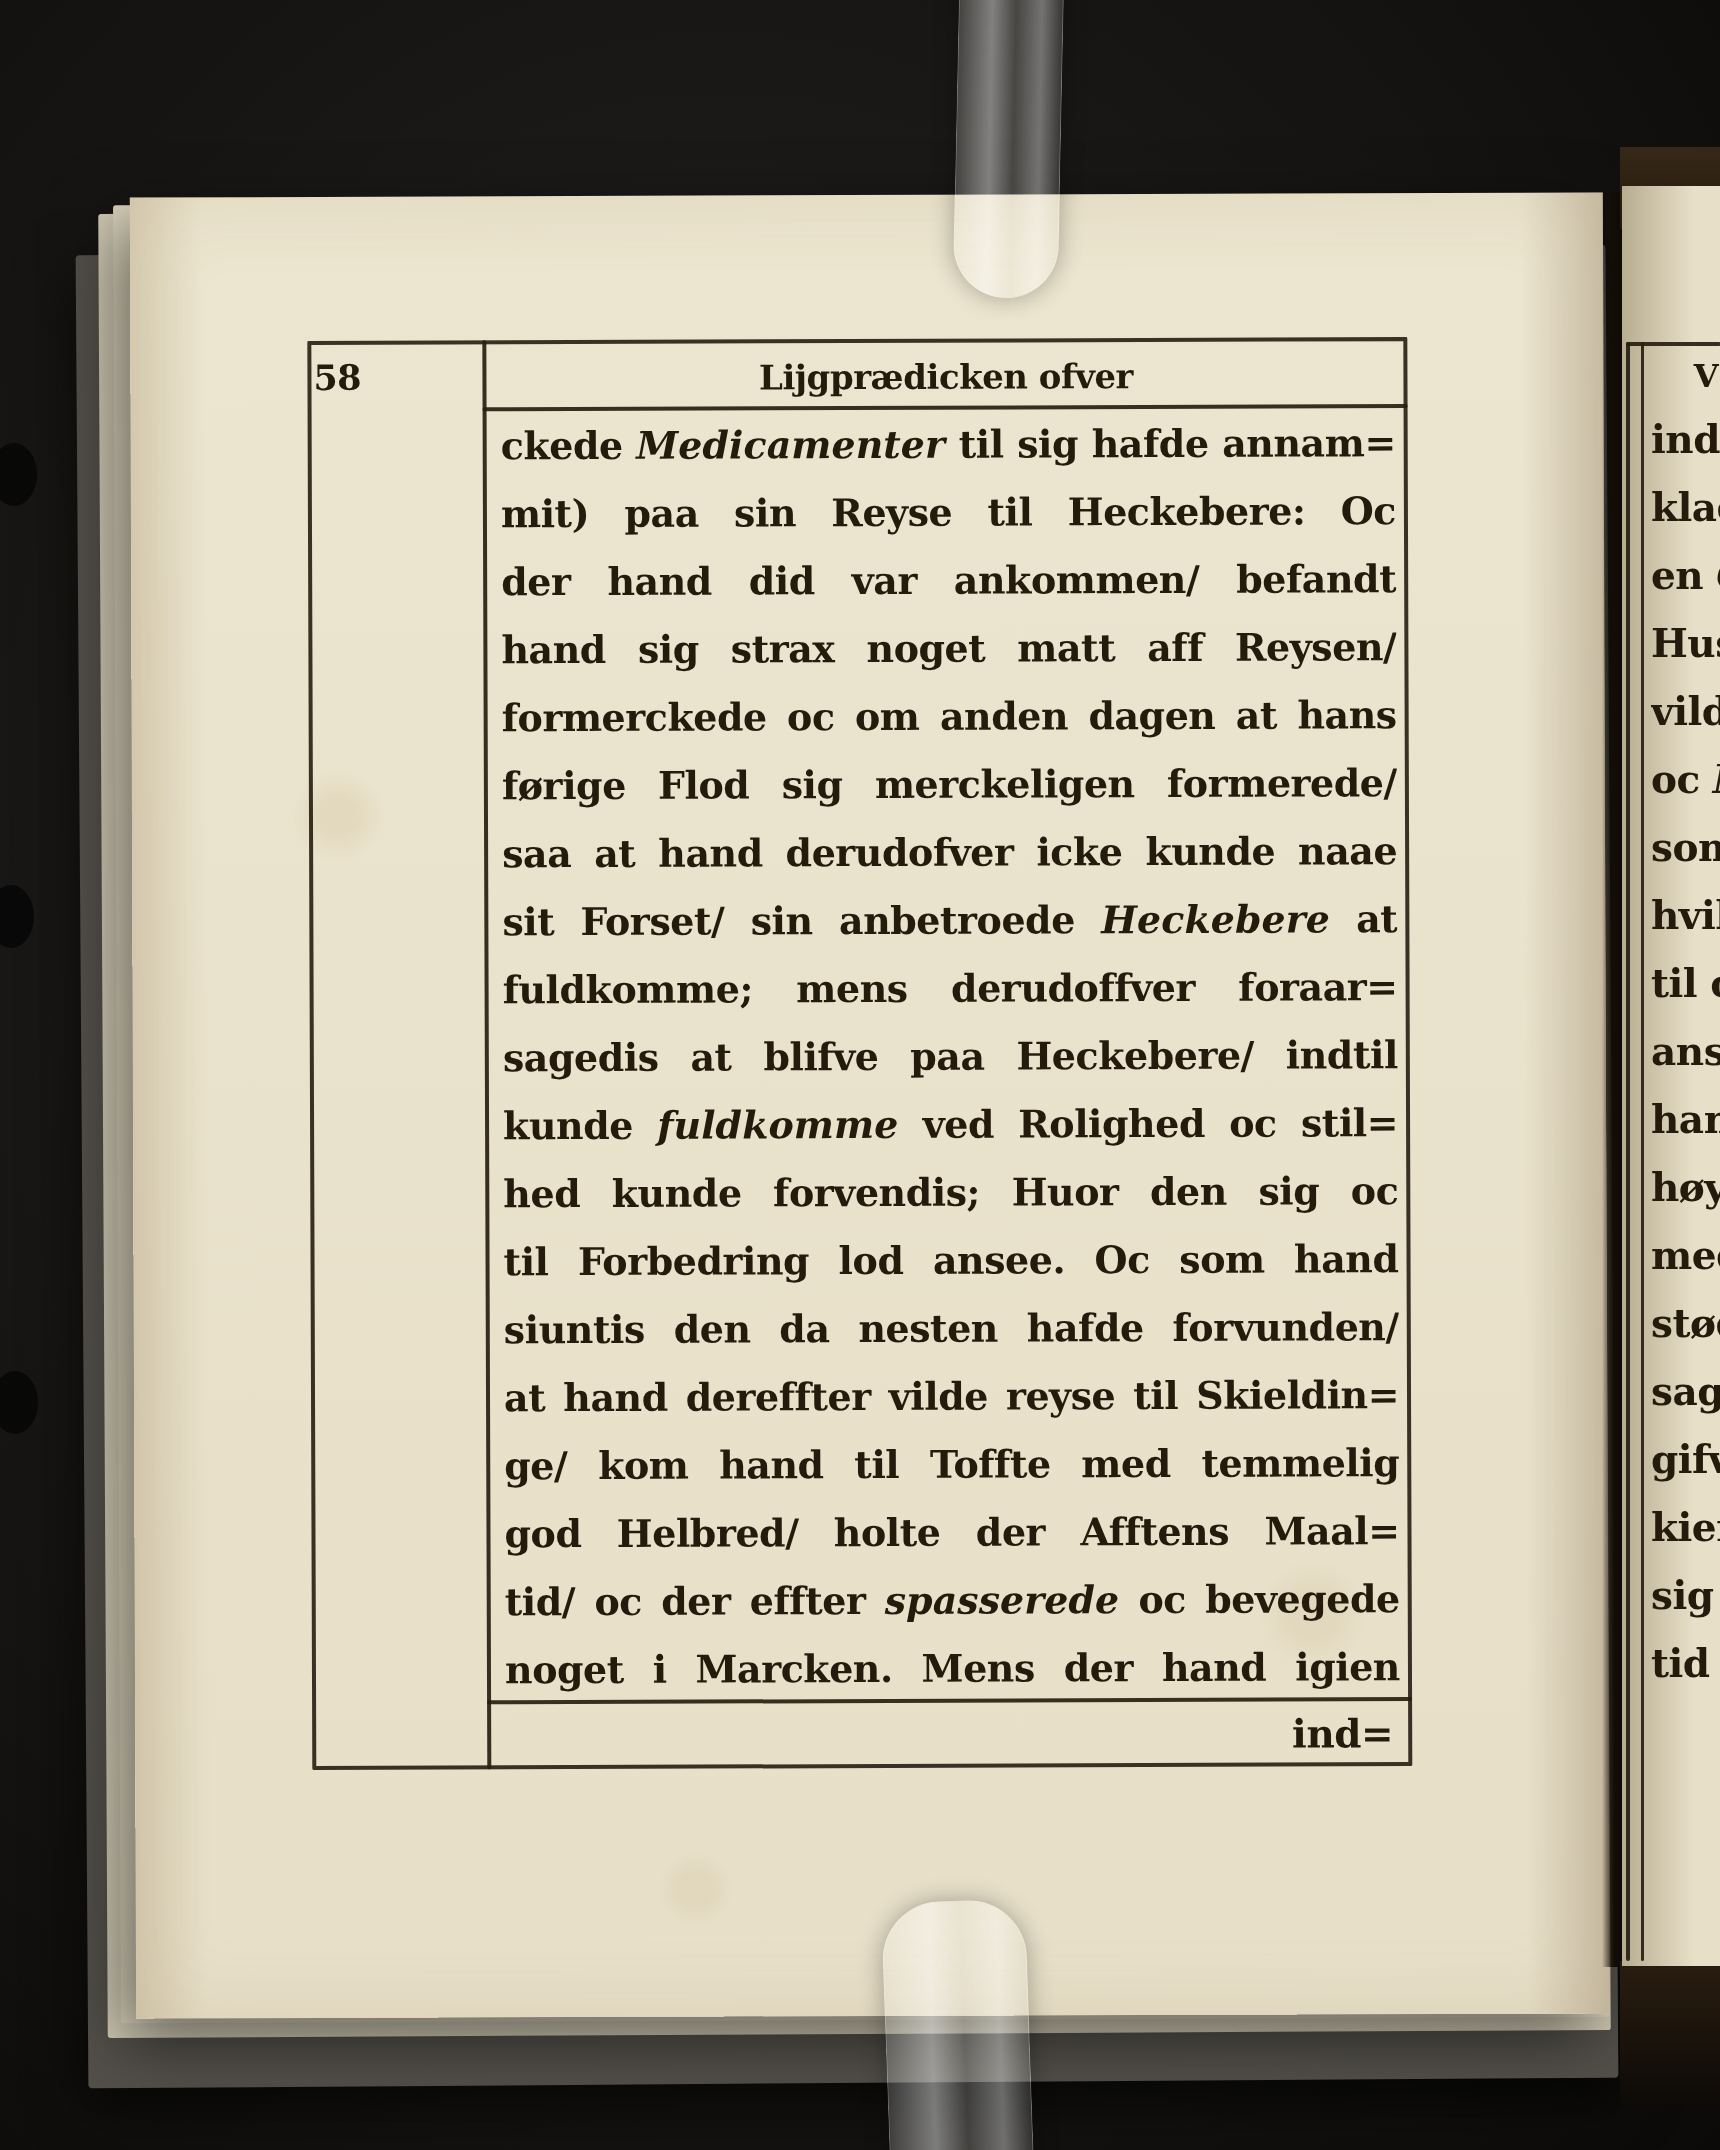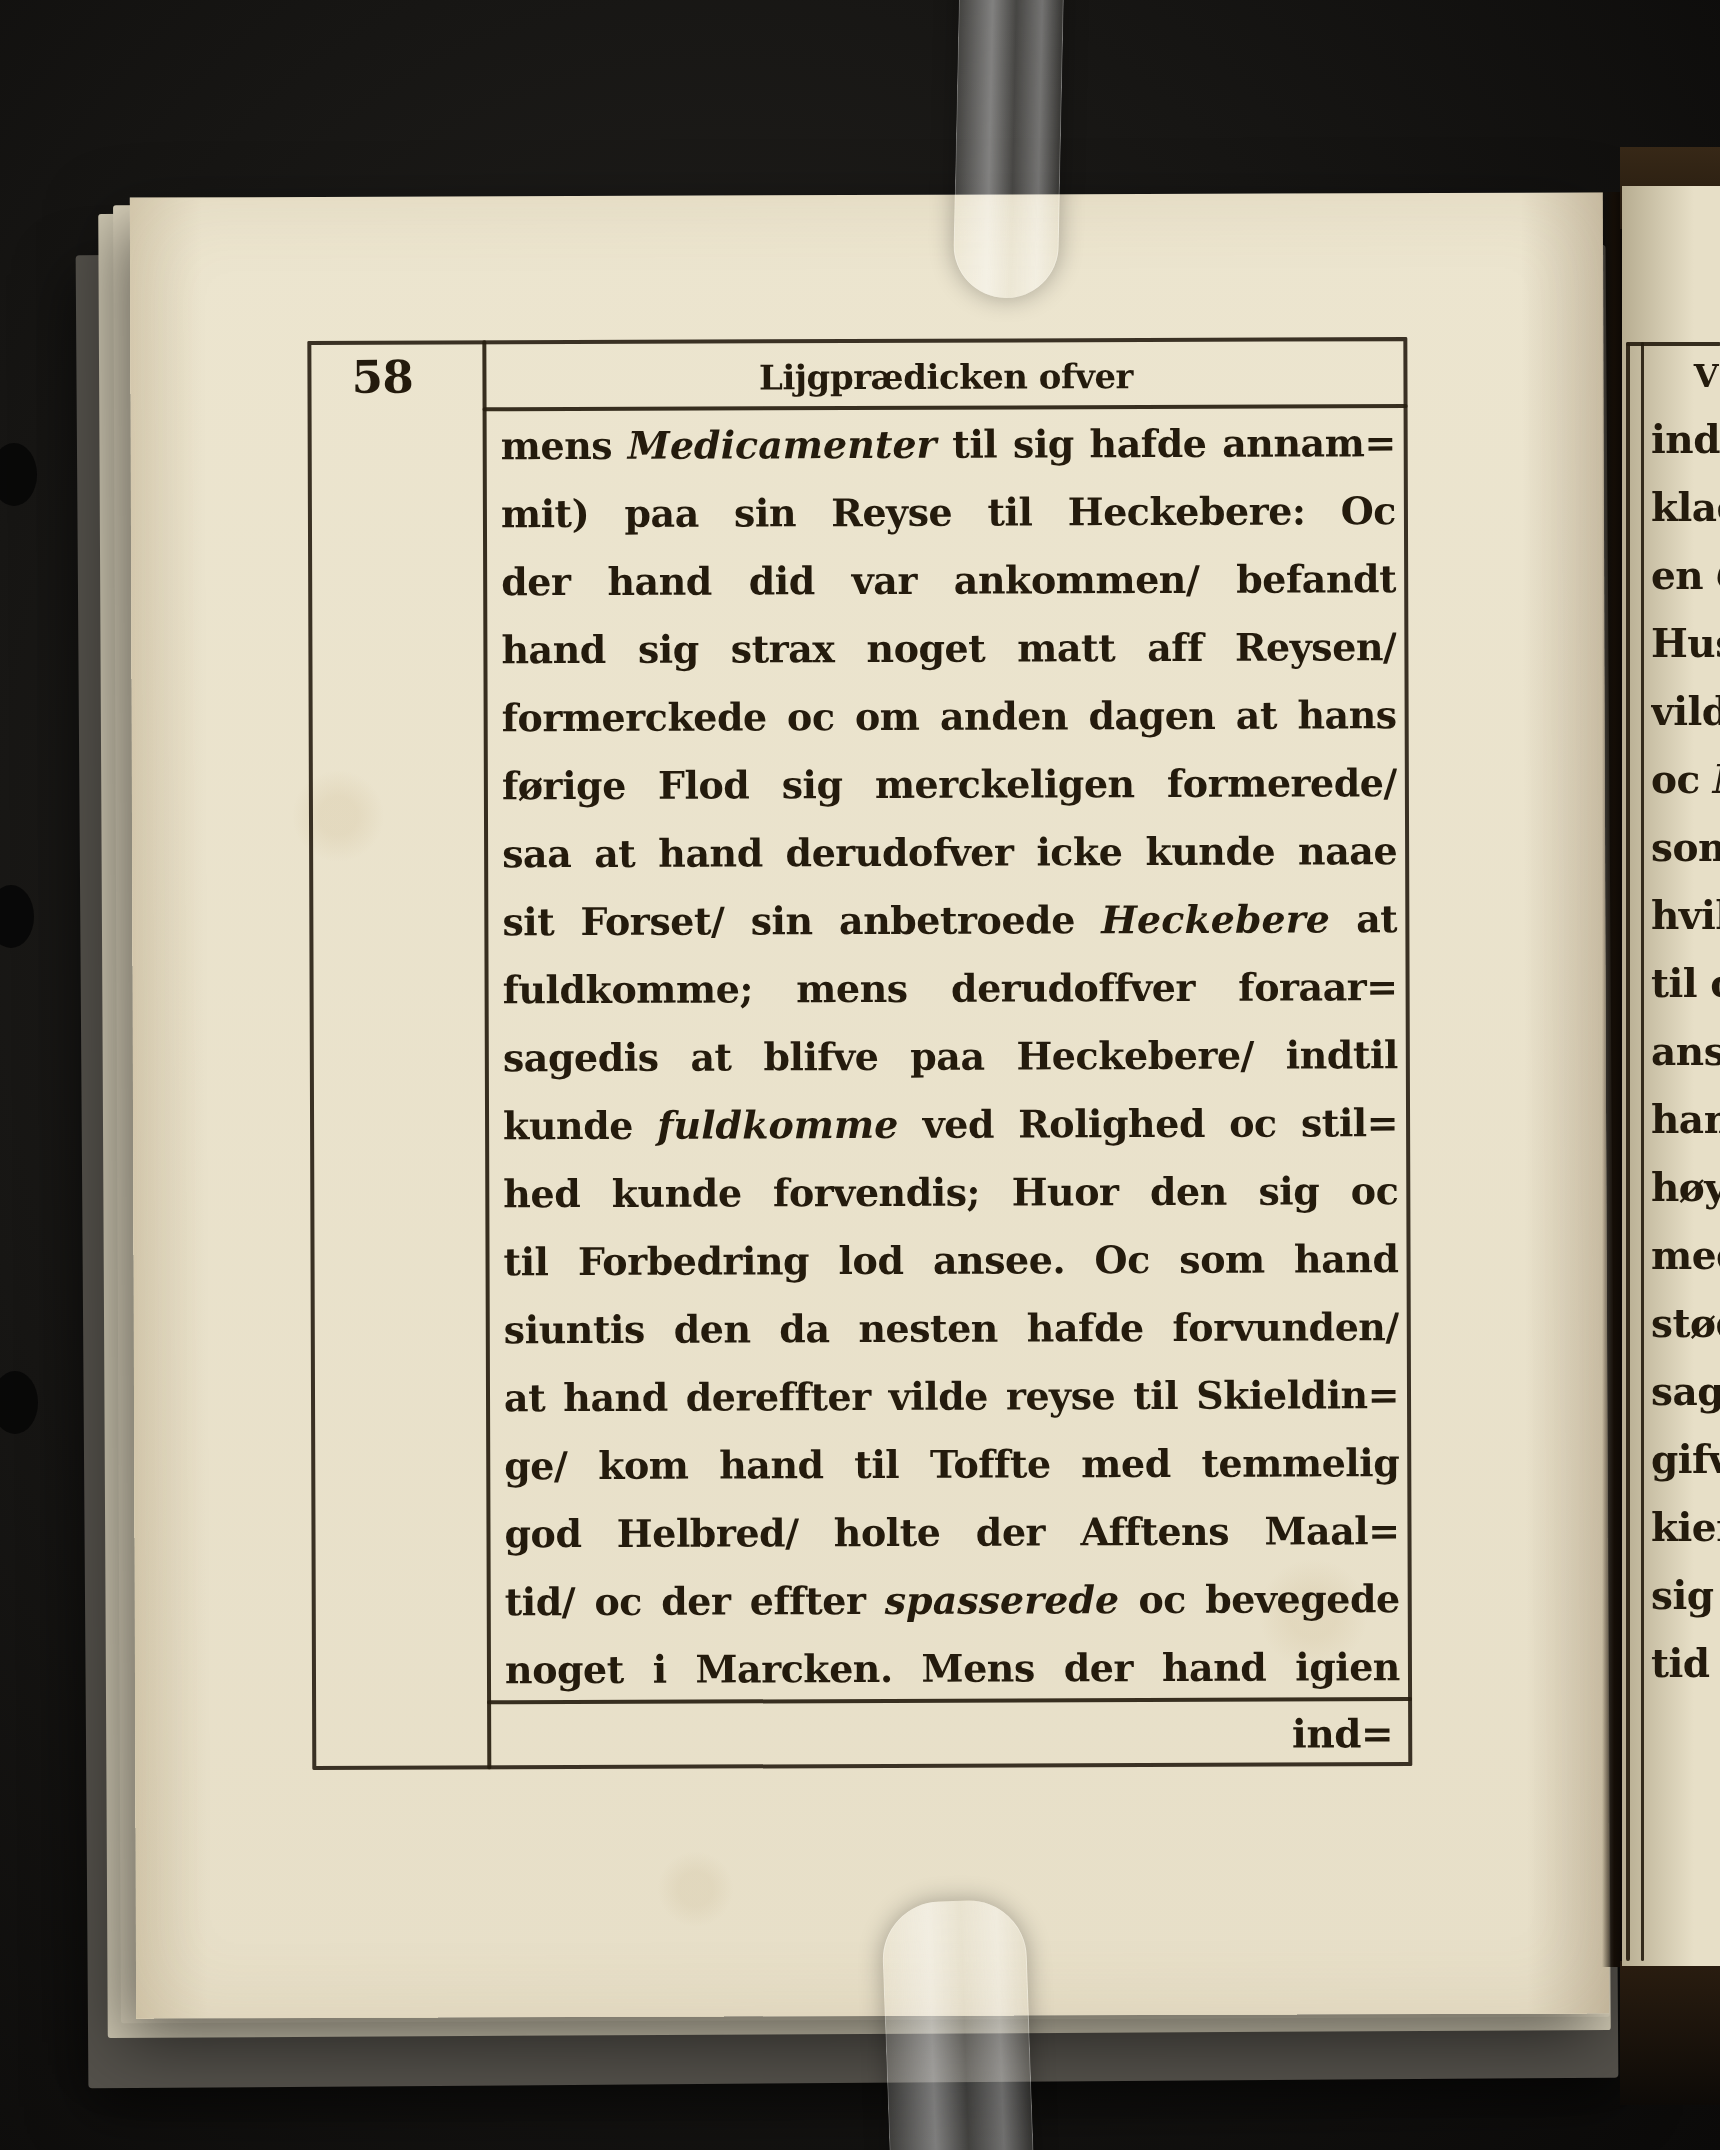--- a/index.html
+++ b/index.html
@@ -31,21 +31,21 @@
   .rule{position:absolute;background:#271e10;border-radius:1.9px;opacity:.92}
   .frame{position:absolute;left:177px;top:144px;width:1100px;height:1429px;
     border:4.3px solid rgba(33,24,12,.88);border-radius:1.4px}
   .rule-col{left:352px;top:144px;width:4.3px;height:1429px}
   .rule-head{left:352px;top:211px;width:925px;height:3.8px}
   .rule-foot{left:352px;top:1504px;width:925px;height:3.8px}
 
   .blackletter{font-weight:bold;color:#241b0d;letter-spacing:-0.5px}
   .it{font-style:italic;font-weight:600;letter-spacing:0}
 
-  .pagenum{position:absolute;left:170px;top:157px;width:164px;text-align:center;font-size:45px;line-height:48px}
+  .pagenum{position:absolute;left:183px;top:157px;width:164px;font-size:35px;line-height:48px}
   .runtitle{position:absolute;left:355px;top:159px;width:921px;text-align:center;font-size:34px;line-height:46px}
 
   .body-text{position:absolute;left:370px;top:216px;width:895px;font-size:38px}
   .text-line{height:68px;line-height:68px;text-align:justify;text-align-last:justify;overflow:hidden}
   .catchword{position:absolute;left:355px;top:1514px;width:903px;text-align:right;font-size:39px;line-height:53px}
 
   
   .gutter{position:absolute;left:1602px;top:192px;width:22px;height:1775px;
     background:linear-gradient(to right,rgba(20,14,8,0),#140d06 55%,#0b0704)}
   .cover-top{position:absolute;left:1620px;top:147px;width:101px;height:82px;background:linear-gradient(#372817,#241a0e)}
@@ -81,21 +81,21 @@
   <div class="sheet sheet-2"></div>
 
   <div class="page-left blackletter">
     <div class="frame"></div>
     <div class="rule rule-col"></div>
     <div class="rule rule-head"></div>
     <div class="rule rule-foot"></div>
     <div class="pagenum">58</div>
     <div class="runtitle">Lijgprædicken ofver</div>
     <div class="body-text" id="left-body">
-        <div class="text-line"><span>mens </span><span class="it">Medicamenter</span><span> til sig hafde annam=</span></div>
+        <div class="text-line"><span>ckede </span><span class="it">Medicamenter</span><span> til sig hafde annam=</span></div>
         <div class="text-line"><span>mit) paa sin Reyse til Heckebere: Oc</span></div>
         <div class="text-line"><span>der hand did var ankommen/ befandt</span></div>
         <div class="text-line"><span>hand sig strax noget matt aff Reysen/</span></div>
         <div class="text-line"><span>formerckede oc om anden dagen at hans</span></div>
         <div class="text-line"><span>førige Flod sig merckeligen formerede/</span></div>
         <div class="text-line"><span>saa at hand derudofver icke kunde naae</span></div>
         <div class="text-line"><span>sit Forset/ sin anbetroede </span><span class="it">Heckebere</span><span> at</span></div>
         <div class="text-line"><span>fuldkomme; mens derudoffver foraar=</span></div>
         <div class="text-line"><span>sagedis at blifve paa Heckebere/ indtil</span></div>
         <div class="text-line"><span>kunde </span><span class="it">fuldkomme</span><span> ved Rolighed oc stil=</span></div>

